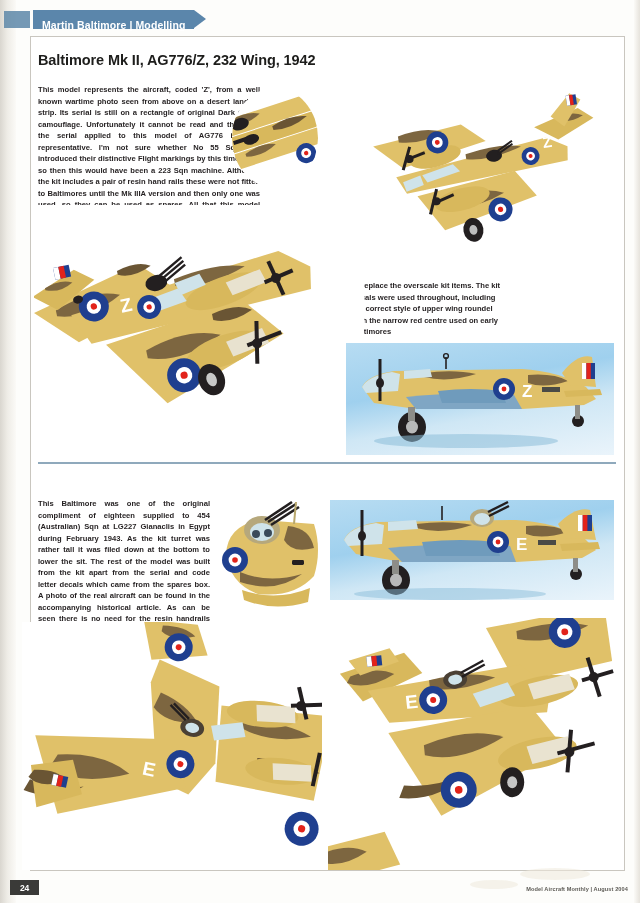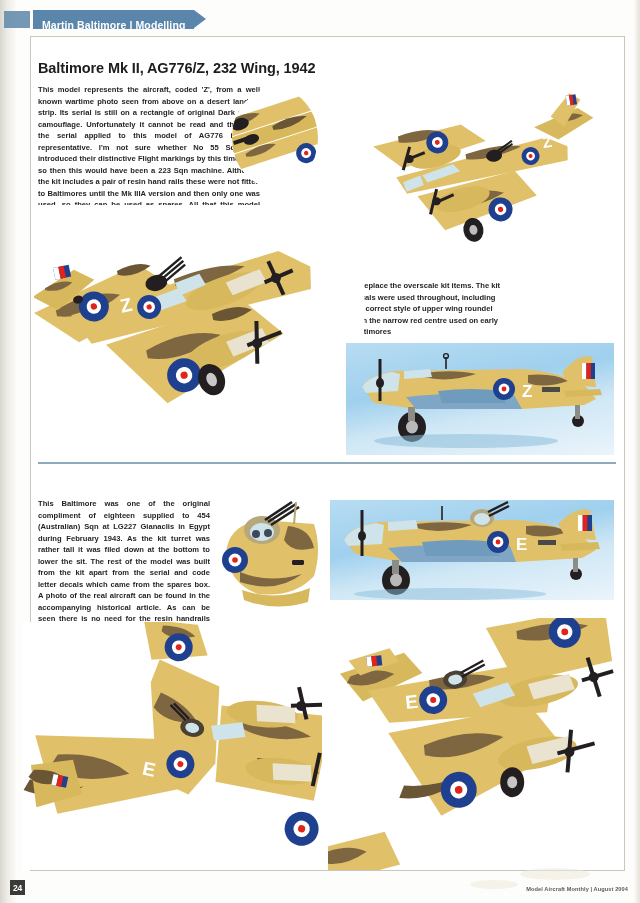--- a/index.html
+++ b/index.html
@@ -82,21 +82,21 @@
 
   
   .section-heading {
     position: absolute;
     font-size: 14.5px;
     font-weight: bold;
     color: #1d1d1b;
     letter-spacing: -.1px;
     white-space: nowrap;
   }
-  .h1-mk2 { left: 38px; top: 60px; }
+  .h1-mk2 { left: 38px; top: 52px; }
   .h1-mk3 { left: 38px; top: 470px; }
 
   .section-rule {
     position: absolute;
     left: 38px;
     width: 578px;
     height: 2px;
     background: #8fa9bc;
   }
   .rule-mk3 { top: 462px; }
@@ -131,21 +131,21 @@
   .brown { fill: #7d6640; }
   .brown2{ fill: #6a5534; }
   .blue-under { fill: #7fa6c4; }
   .glass { fill: #cfe3ea; }
   .dark  { fill: #231f20; }
 
   
   .page-number {
     position: absolute;
     left: 10px; top: 880px;
-    width: 15px; height: 15px;
+    width: 29px; height: 15px;
     background: #3a3a38;
     color: #ffffff;
     font-size: 8.5px;
     font-weight: bold;
     display: flex;
     align-items: center;
     justify-content: center;
     letter-spacing: -.3px;
   }
   .footer-credit {

